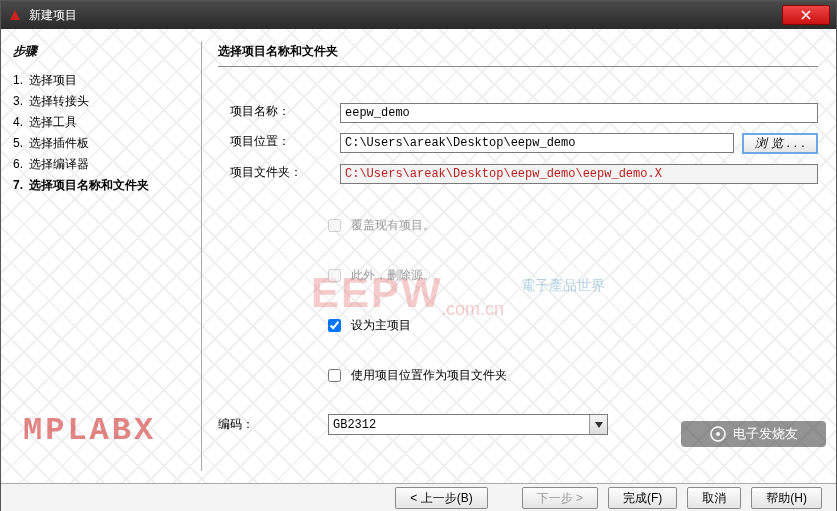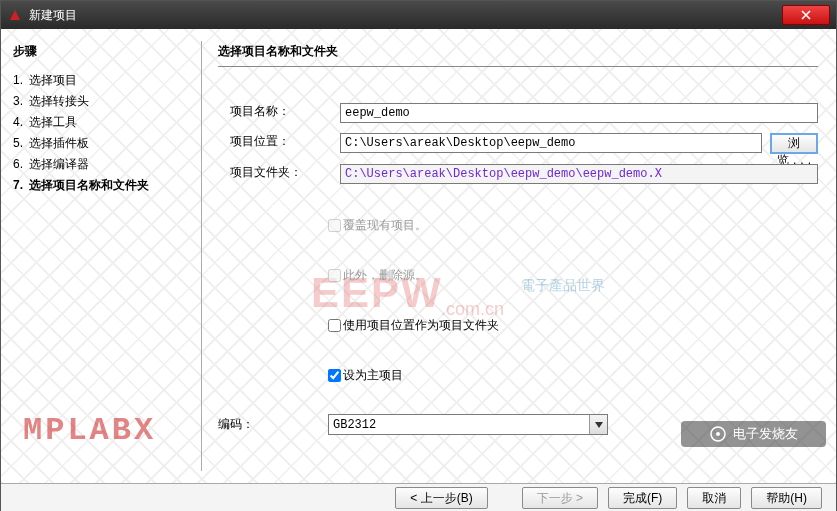--- a/index.html
+++ b/index.html
@@ -13,40 +13,40 @@
 .close-btn { width: 48px; height: 20px; background: linear-gradient(#e44, #c11); border: 1px solid #800; border-radius: 2px; display: flex; align-items: center; justify-content: center; color: #fff; font-weight: bold; cursor: pointer; }
 
 .body { display: flex; height: 454px; background: #fff; position: relative; }
 
 .bg-pattern { position: absolute; inset: 0; z-index: 0; opacity: 0.12; background:
   repeating-linear-gradient(45deg, #888 0, #888 2px, transparent 2px, transparent 18px),
   repeating-linear-gradient(-45deg, #888 0, #888 2px, transparent 2px, transparent 18px);
 }
 
 .sidebar { width: 200px; padding: 14px 12px; position: relative; z-index: 1; }
-.sidebar-title { font-weight: bold; margin-bottom: 10px; }
+.sidebar-title { font-weight: bold; margin-bottom: 10px; font-style: italic; }
 .steps { list-style: none; }
 .steps li { padding: 2px 0; font-size: 12px; }
 .steps li.current { font-weight: bold; }
 .step-num { display: inline-block; width: 16px; }
 
 .divider { width: 1px; background: #aaa; margin: 12px 0; z-index: 1; }
 
 .main { flex: 1; padding: 14px 18px 10px 16px; position: relative; z-index: 1; }
 .main-title { font-weight: bold; margin-bottom: 6px; }
 .main-hr { border: none; border-top: 1px solid #888; margin-bottom: 36px; }
 
 .form-row { display: flex; align-items: flex-start; margin-bottom: 10px; margin-left: 12px; }
 .form-label { width: 110px; font-size: 12px; }
 .form-input { flex: 1; height: 20px; border: 1px solid #7a7a7a; padding: 1px 4px; font-size: 12px; font-family: "Courier New", monospace; background: #fff; }
-.form-input.readonly { background: #f4f4f4; color: #6d28d9; }
-.browse-btn { width: 48px; height: 21px; margin-left: 8px; background: linear-gradient(#fdfdfd,#e6e6e6); border: 2px solid #6aa8e8; font-size: 12px; cursor: pointer; letter-spacing: 4px; padding-left: 4px; }
+.form-input.readonly { background: #f4f4f4; color: #b91c1c; }
+.browse-btn { width: 76px; height: 21px; margin-left: 8px; background: linear-gradient(#fdfdfd,#e6e6e6); border: 2px solid #6aa8e8; font-size: 12px; cursor: pointer; letter-spacing: 4px; padding-left: 4px; font-style: italic; }
 
 .checks { margin: 8px 0 30px 110px; }
-.check-row { display: flex; align-items: center; margin-bottom: 6px; gap: 2px; margin-top: 33px; }
+.check-row { display: flex; align-items: center; margin-bottom: 6px; gap: 10px; margin-top: 33px; }
 .check-row input { width: 13px; height: 13px; }
 .check-row.disabled { color: #999; }
 
 .encoding-row { display: flex; align-items: center; margin-top: 30px; }
 .encoding-label { width: 110px; }
 .combo { position: relative; width: 280px; border-radius: 7px; }
 .combo-input { width: 100%; height: 21px; border: 1px solid #7a7a7a; padding: 2px 22px 2px 4px; font-size: 12px; font-family: "Courier New", monospace; background: #fff; }
 .combo-arrow { position: absolute; right: 1px; top: 1px; width: 18px; height: 19px; background: linear-gradient(#f5f5f5,#ddd); border-left: 1px solid #999; display: flex; align-items: center; justify-content: center; cursor: pointer; }
 
 .watermark { position: absolute; z-index: 0; pointer-events: none; }
@@ -120,26 +120,26 @@
       <div class="checks">
         <div class="check-row disabled">
           <input type="checkbox" disabled="" style="">
           <span>覆盖现有项目。</span>
         </div>
         <div class="check-row disabled">
           <input type="checkbox" disabled="" style="">
           <span>此外，删除源。</span>
         </div>
         <div class="check-row">
+          <input type="checkbox" checked="" style="">
+          <span>设为主项目</span>
+        </div>
+        <div class="check-row">
           <input type="checkbox" style="">
           <span>使用项目位置作为项目文件夹</span>
-        </div>
-        <div class="check-row">
-          <input type="checkbox" checked="" style="">
-          <span>设为主项目</span>
         </div>
       </div>
 
       <div class="encoding-row">
         <div class="encoding-label">编码：</div>
         <div class="combo">
           <input class="combo-input" value="GB2312" style="">
           <div class="combo-arrow">
             <svg width="8" height="6" viewBox="0 0 8 6">
                 <path d="M0 0 L8 0 L4 6 Z" fill="#333"></path>

